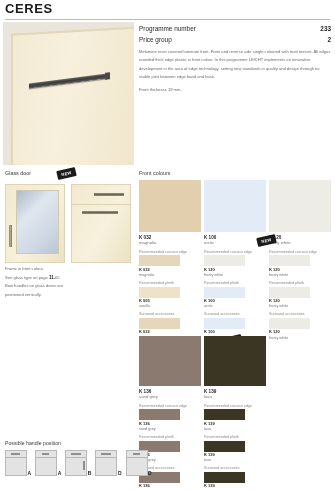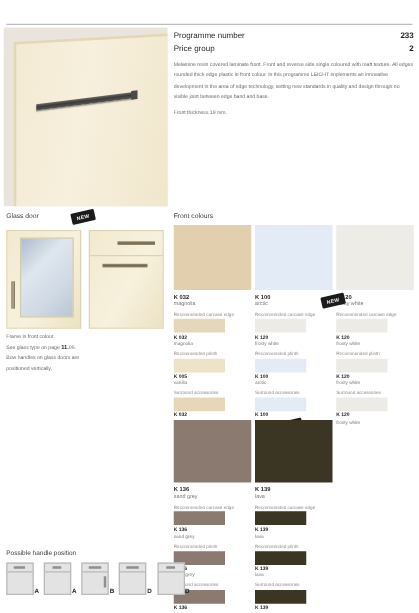--- a/index.html
+++ b/index.html
@@ -174,20 +174,21 @@
   }
   .hp-letter{
     font-size:5px;font-weight:bold;color:#1b1b1b;margin-left:.5px;
   }
 </style>
 </head>
 <body>
 
 <div class="page">
 
+  <div class="title">CERES</div>
   <div class="hrule"></div>
 
   <div class="hero">
     <div class="hero-door">
       <div class="hero-handle"></div>
     </div>
   </div>
 
   <div class="spec">
     <div class="spec-row">

